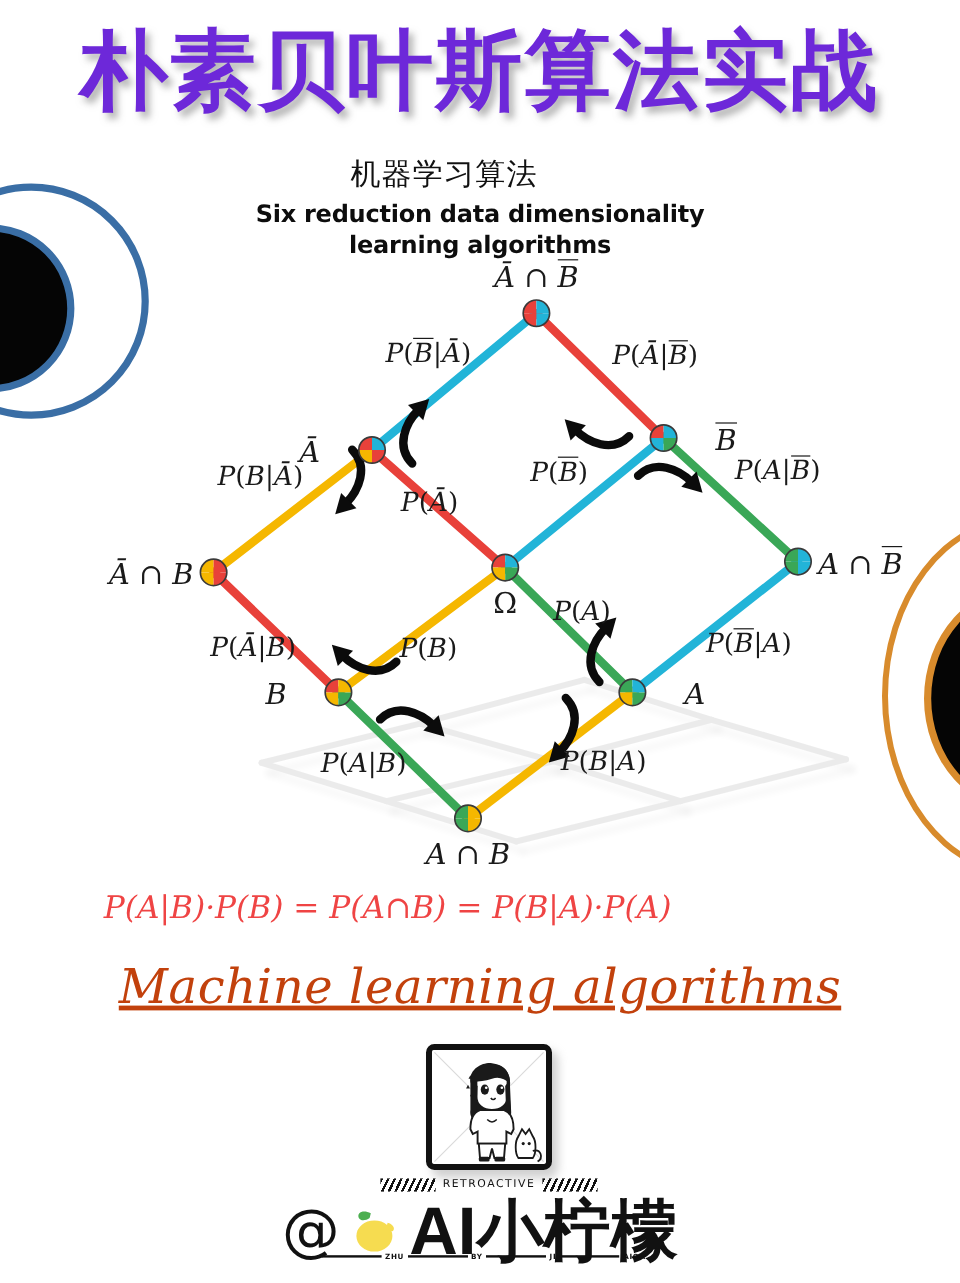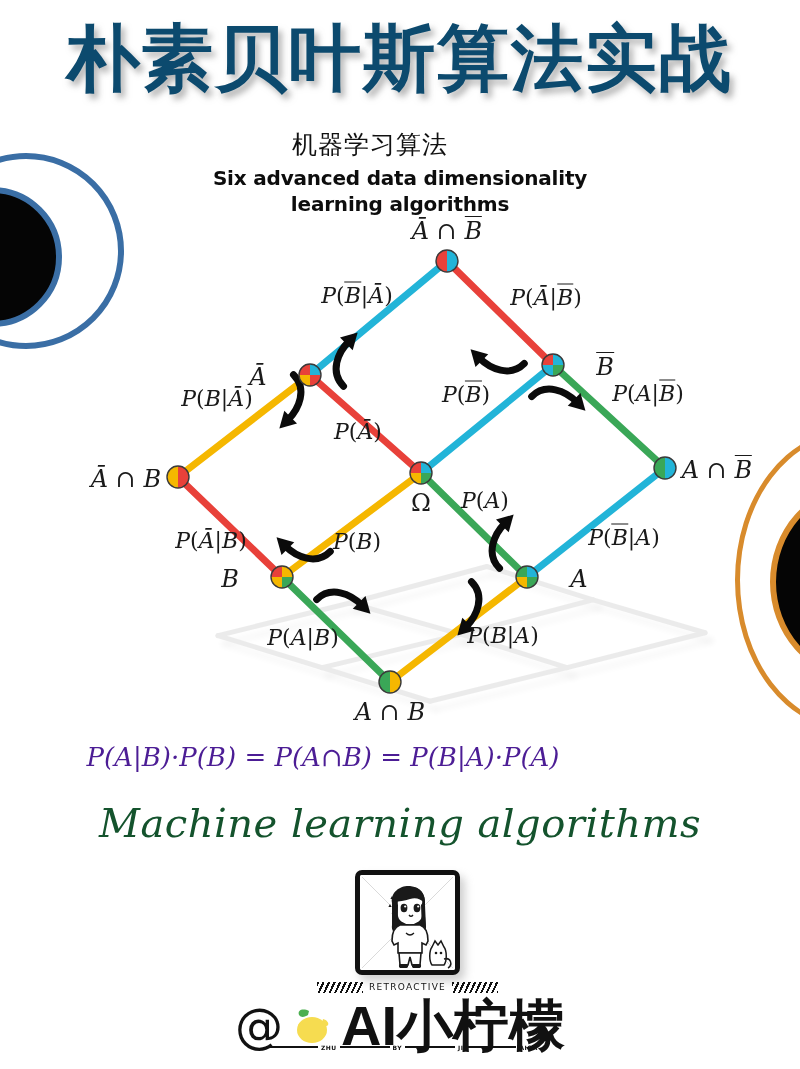--- a/index.html
+++ b/index.html
@@ -27,21 +27,21 @@
   }
   .deco-right-inner{
     position:absolute;left:770px;top:487px;width:170px;height:190px;
     border-radius:50%;background:#050505;border:6px solid #d88b2c;box-sizing:border-box;
   }
 
   
   .title{
     position:absolute;left:0;top:20px;width:800px;text-align:center;
     font-family:"DejaVu Sans","Liberation Sans",sans-serif;
-    font-weight:700;font-size:72px;letter-spacing:2px;color:#0c4a6e;
+    font-weight:700;font-size:72px;letter-spacing:2px;color:#6d28d9;
     text-shadow:4px 5px 6px rgba(120,120,120,0.55);
     line-height:1.08;white-space:nowrap;
   }
   .subtitle-cn{
     position:absolute;left:0;top:128px;width:740px;text-align:center;
     font-family:"DejaVu Sans","Liberation Sans",sans-serif;
     font-size:25px;font-weight:400;color:#111;letter-spacing:1px;
   }
   .subtitle-en{
     position:absolute;left:0;top:166px;width:800px;text-align:center;
@@ -65,28 +65,28 @@
   .ovl{position:relative;display:inline-block;}
   .ovl::before{
     content:"";position:absolute;left:0;right:0;top:-0.06em;height:1.6px;background:#1a1a1a;
   }
   .upr{font-style:normal;}
 
   
   .equation{
     position:absolute;left:0;top:742px;width:646px;text-align:center;
     font-family:"DejaVu Serif","Liberation Serif",serif;
-    font-style:italic;font-size:26px;color:#4c1d95;white-space:nowrap;
+    font-style:italic;font-size:26px;color:#ef4444;white-space:nowrap;
   }
 
   
   .ml-caption{
     position:absolute;left:0;top:800px;width:800px;text-align:center;
     font-family:"DejaVu Serif","Liberation Serif",serif;
-    font-style:italic;font-size:40px;color:#14532d;letter-spacing:0.5px;
+    font-style:italic;font-size:40px;color:#c2410c;letter-spacing:0.5px;text-decoration:underline;
   }
 
   
   .avatar-wrap{position:absolute;left:355px;top:870px;width:105px;height:105px;}
   .avatar-frame{
     position:absolute;left:0;top:0;width:105px;height:105px;
     border:5px solid #111;border-radius:7px;background:#fff;box-sizing:border-box;
     box-shadow:5px 6px 8px rgba(150,150,150,0.45);overflow:hidden;
   }
   .avatar-frame svg{position:absolute;left:0;top:0;}
@@ -133,21 +133,21 @@
 <div class="page">
 
   <div class="deco-left-outer"></div>
   <div class="deco-left-inner"></div>
   <div class="deco-right-outer"></div>
   <div class="deco-right-inner"></div>
 
   <div class="title">朴素贝叶斯算法实战</div>
   <div class="subtitle-cn">机器学习算法</div>
   <div class="subtitle-en">
-    <div>Six advanced data dimensionality</div>
+    <div>Six reduction data dimensionality</div>
     <div>learning algorithms</div>
   </div>
 
   <div class="diagram">
     <svg id="lattice-svg" width="800" height="520">
       <defs>
         <filter id="softshadow" x="-40%" y="-40%" width="200%" height="200%">
           <feGaussianBlur in="SourceAlpha" stdDeviation="3"></feGaussianBlur>
           <feOffset dx="6" dy="8" result="off"></feOffset>
           <feComponentTransfer in="off" result="sh">
@@ -292,27 +292,27 @@
         <div class="mathlabel node-label" style="left: 258px; top: 152px;">Ā</div>
         <div class="mathlabel node-label" style="left: 605px; top: 142px;"><span class="ovl">B</span></div>
         <div class="mathlabel node-label" style="left: 126px; top: 254px;">Ā&nbsp;<span class="upr">∩</span>&nbsp;B</div>
         <div class="mathlabel node-label" style="left: 421px; top: 278px;"><span class="upr">Ω</span></div>
         <div class="mathlabel node-label" style="left: 717px; top: 245px;">A&nbsp;<span class="upr">∩</span>&nbsp;<span class="ovl">B</span></div>
         <div class="mathlabel node-label" style="left: 230px; top: 354px;">B</div>
         <div class="mathlabel node-label" style="left: 579px; top: 354px;">A</div>
         <div class="mathlabel node-label" style="left: 390px; top: 487px;">A&nbsp;<span class="upr">∩</span>&nbsp;B</div>
         <div class="mathlabel edge-label" style="left: 357px; top: 70px;">P<span class="upr">(</span><span class="ovl">B</span><span class="upr">|</span>Ā<span class="upr">)</span></div>
         <div class="mathlabel edge-label" style="left: 546px; top: 72px;">P<span class="upr">(</span>Ā<span class="upr">|</span><span class="ovl">B</span><span class="upr">)</span></div>
-        <div class="mathlabel edge-label" style="left: 358px; top: 194px; margin-top: 12px;">P<span class="upr">(</span>Ā<span class="upr">)</span></div>
+        <div class="mathlabel edge-label" style="left: 358px; top: 194px;">P<span class="upr">(</span>Ā<span class="upr">)</span></div>
         <div class="mathlabel edge-label" style="left: 466px; top: 169px;">P<span class="upr">(</span><span class="ovl">B</span><span class="upr">)</span></div>
         <div class="mathlabel edge-label" style="left: 217px; top: 173px;">P<span class="upr">(</span>B<span class="upr">|</span>Ā<span class="upr">)</span></div>
         <div class="mathlabel edge-label" style="left: 648px; top: 168px;">P<span class="upr">(</span>A<span class="upr">|</span><span class="ovl">B</span><span class="upr">)</span></div>
         <div class="mathlabel edge-label" style="left: 211px; top: 315px;">P<span class="upr">(</span>Ā<span class="upr">|</span>B<span class="upr">)</span></div>
         <div class="mathlabel edge-label" style="left: 357px; top: 316px;">P<span class="upr">(</span>B<span class="upr">)</span></div>
-        <div class="mathlabel edge-label" style="left: 485px; top: 275px;">P<span class="upr">(</span>A<span class="upr">)</span></div>
+        <div class="mathlabel edge-label" style="left: 485px; top: 285px;">P<span class="upr">(</span>A<span class="upr">)</span></div>
         <div class="mathlabel edge-label" style="left: 624px; top: 312px;">P<span class="upr">(</span><span class="ovl">B</span><span class="upr">|</span>A<span class="upr">)</span></div>
         <div class="mathlabel edge-label" style="left: 303px; top: 412px;">P<span class="upr">(</span>A<span class="upr">|</span>B<span class="upr">)</span></div>
         <div class="mathlabel edge-label" style="left: 503px; top: 410px;">P<span class="upr">(</span>B<span class="upr">|</span>A<span class="upr">)</span></div>
       </div>
   </div>
 
   <div class="equation">P(A|B)·P(B) = P(A∩B) = P(B|A)·P(A)</div>
 
   <div class="ml-caption">Machine learning algorithms</div>
 

